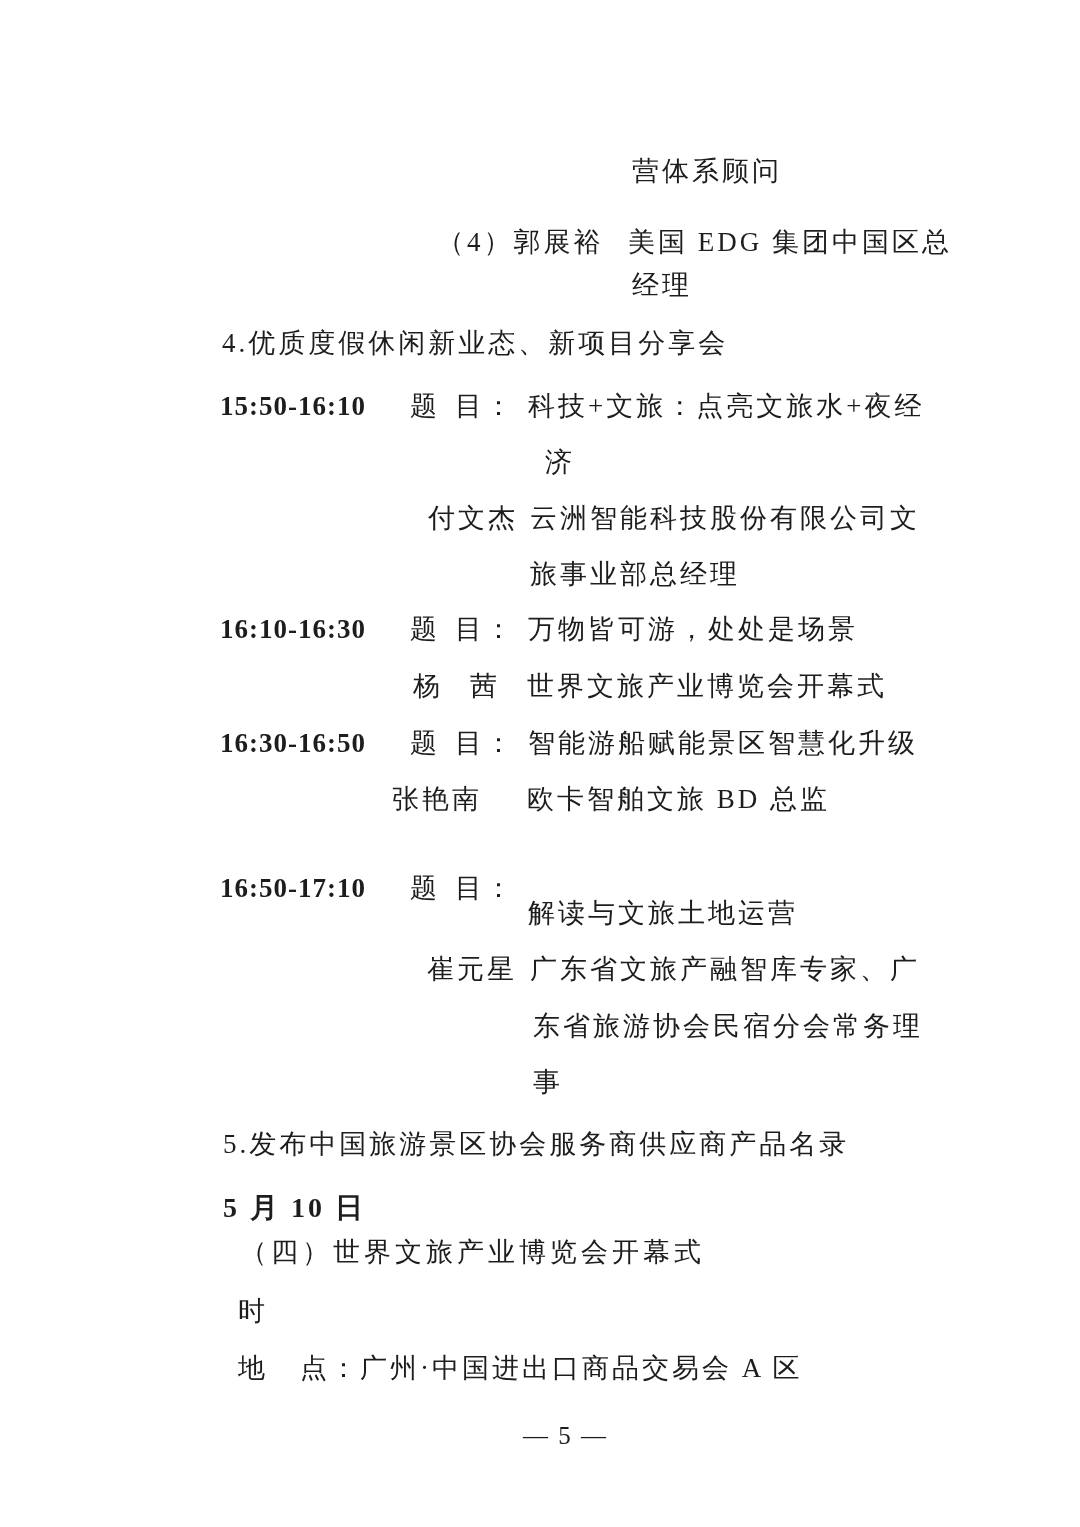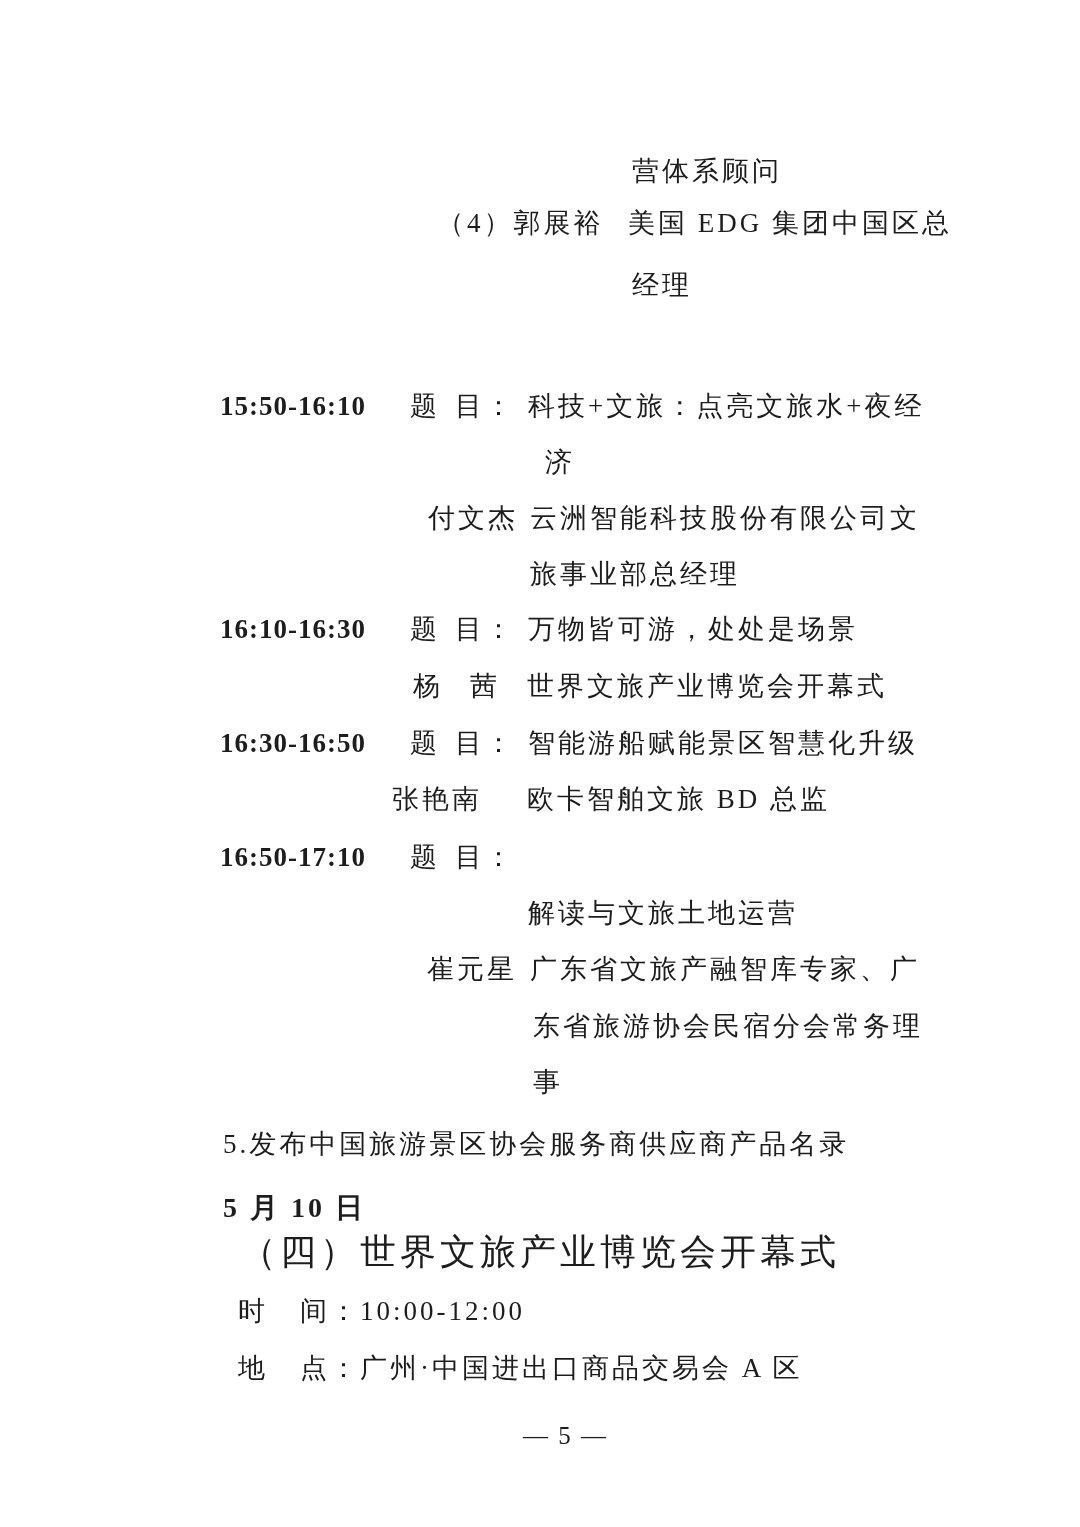--- a/index.html
+++ b/index.html
@@ -18,41 +18,44 @@
     position:absolute;
     top:0;
     font-size:27px;
     line-height:30px;
     letter-spacing:3px;
     white-space:pre;
     color:#1d1d1d;
   }
   .num{letter-spacing:1px;font-weight:bold;}
   .bold{font-weight:bold;font-size:28px;}
-  .hd{font-size:36px;letter-spacing:4px;}
+  .hd{font-size:27px;letter-spacing:4px;}
   .pagenum{font-size:25px;letter-spacing:2px;}
 </style>
 </head>
 <body>
 
 <div id="page">
 
   <div class="line" style="top:145px">
     <span class="seg" style="left:632px">营体系顾问</span>
   </div>
 
-  <div class="line" style="top:197px">
+  <div class="line" style="top:216px">
     <span class="seg" style="left:437px">（4）郭展裕</span>
     <span class="seg" style="left:628px">美国 EDG 集团中国区总</span>
   </div>
 
   <div class="line" style="top:259px">
     <span class="seg" style="left:632px">经理</span>
   </div>
 
+  <div class="line" style="top:317px">
+    <span class="seg" style="left:222px">4.优质度假休闲新业态、新项目分享会</span>
+  </div>
 
   <div class="line" style="top:380px">
     <span class="seg num" style="left:220px">15:50-16:10</span>
     <span class="seg" style="left:410px">题</span>
     <span class="seg" style="left:455px">目：</span>
     <span class="seg" style="left:528px">科技+文旅：点亮文旅水+夜经</span>
   </div>
 
   <div class="line" style="top:436px">
     <span class="seg" style="left:545px">济</span>
@@ -85,21 +88,21 @@
     <span class="seg" style="left:410px">题</span>
     <span class="seg" style="left:455px">目：</span>
     <span class="seg" style="left:528px">智能游船赋能景区智慧化升级</span>
   </div>
 
   <div class="line" style="top:773px">
     <span class="seg" style="left:392px">张艳南</span>
     <span class="seg" style="left:527px">欧卡智舶文旅 BD 总监</span>
   </div>
 
-  <div class="line" style="top:831px">
+  <div class="line" style="top:862px">
     <span class="seg num" style="left:220px">16:50-17:10</span>
     <span class="seg" style="left:410px">题</span>
     <span class="seg" style="left:455px">目：</span>
   </div>
 
   <div class="line" style="top:887px">
     <span class="seg" style="left:528px">解读与文旅土地运营</span>
   </div>
 
   <div class="line" style="top:943px">
@@ -122,21 +125,20 @@
   <div class="line" style="top:1182px">
     <span class="seg bold" style="left:223px">5 月 10 日</span>
   </div>
 
   <div class="line" style="top:1226px">
     <span class="seg hd" style="left:240px">（四）世界文旅产业博览会开幕式</span>
   </div>
 
   <div class="line" style="top:1285px">
     <span class="seg" style="left:238px">时</span>
-    <span class="seg" style="left:300px">间：10:00-12:00</span>
   </div>
 
   <div class="line" style="top:1342px">
     <span class="seg" style="left:238px">地</span>
     <span class="seg" style="left:300px">点：广州·中国进出口商品交易会 A 区</span>
   </div>
 
   <div class="line" style="top:1410px">
     <span class="seg pagenum" style="left:523px">— 5 —</span>
   </div>

